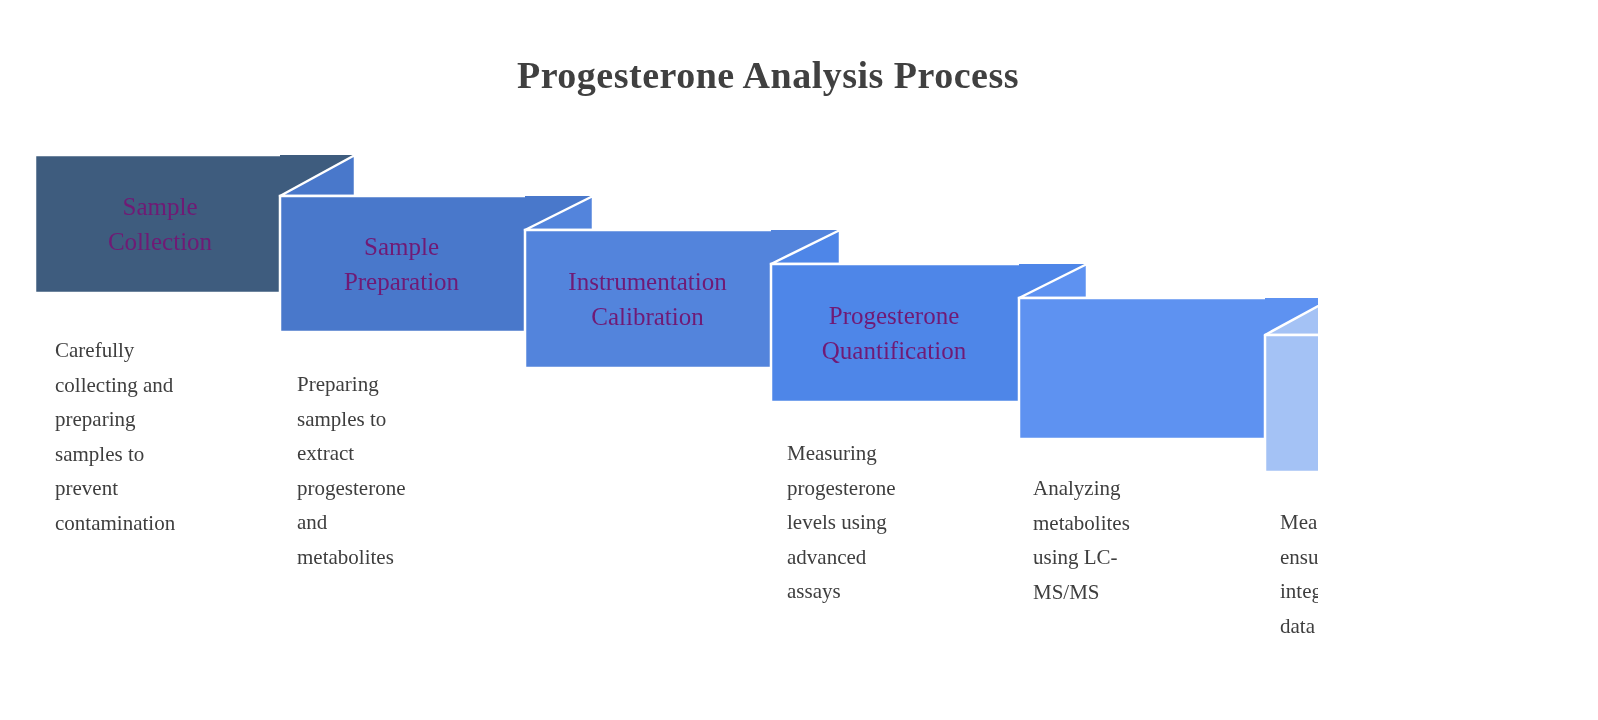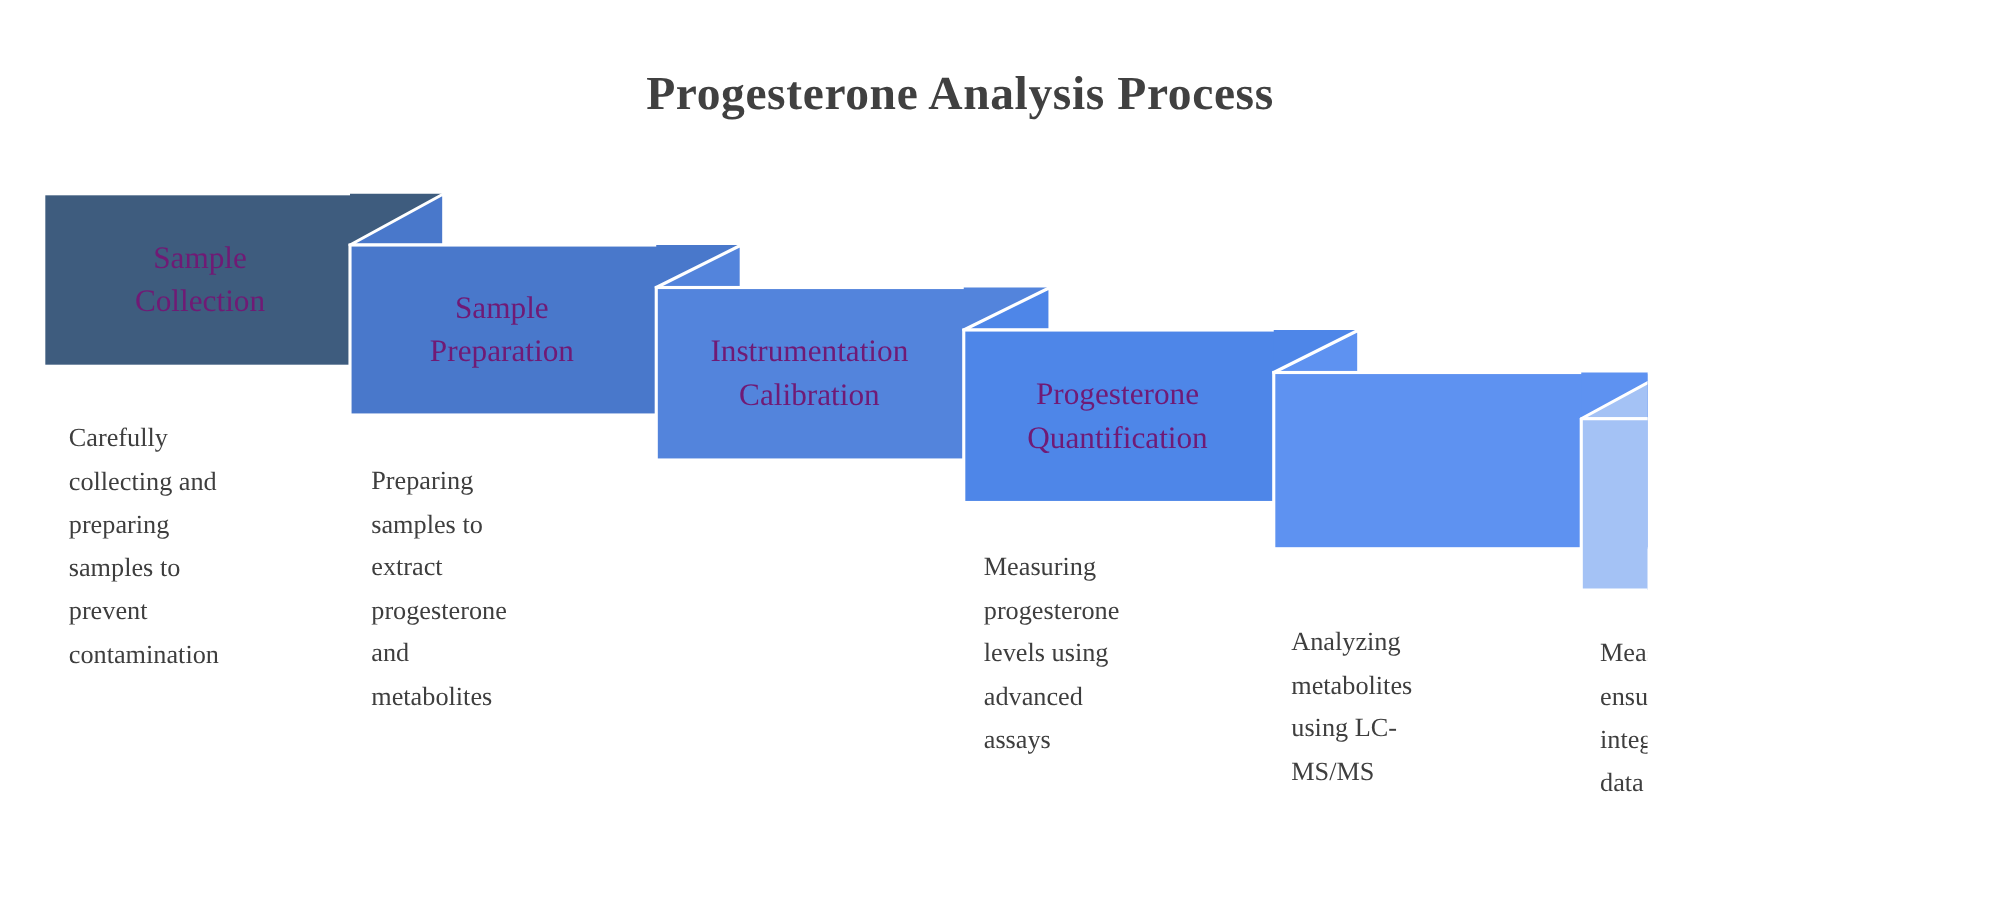--- a/index.html
+++ b/index.html
@@ -92,21 +92,21 @@
 samples to
 extract
 progesterone
 and
 metabolites</div>
   <div class="step-desc" style="left:787px;top:436px;width:240px;">Measuring
 progesterone
 levels using
 advanced
 assays</div>
-  <div class="step-desc" style="left:1033px;top:496px;width:240px;">Analyzing
+  <div class="step-desc" style="left:1033px;top:471px;width:240px;">Analyzing
 metabolites
 using LC-
 MS/MS</div>
   <div class="step-desc" style="left:1280px;top:505px;width:250px;">Measuring and
 ensuring the
 integrity of raw
 data</div>
 
 </div>
 

